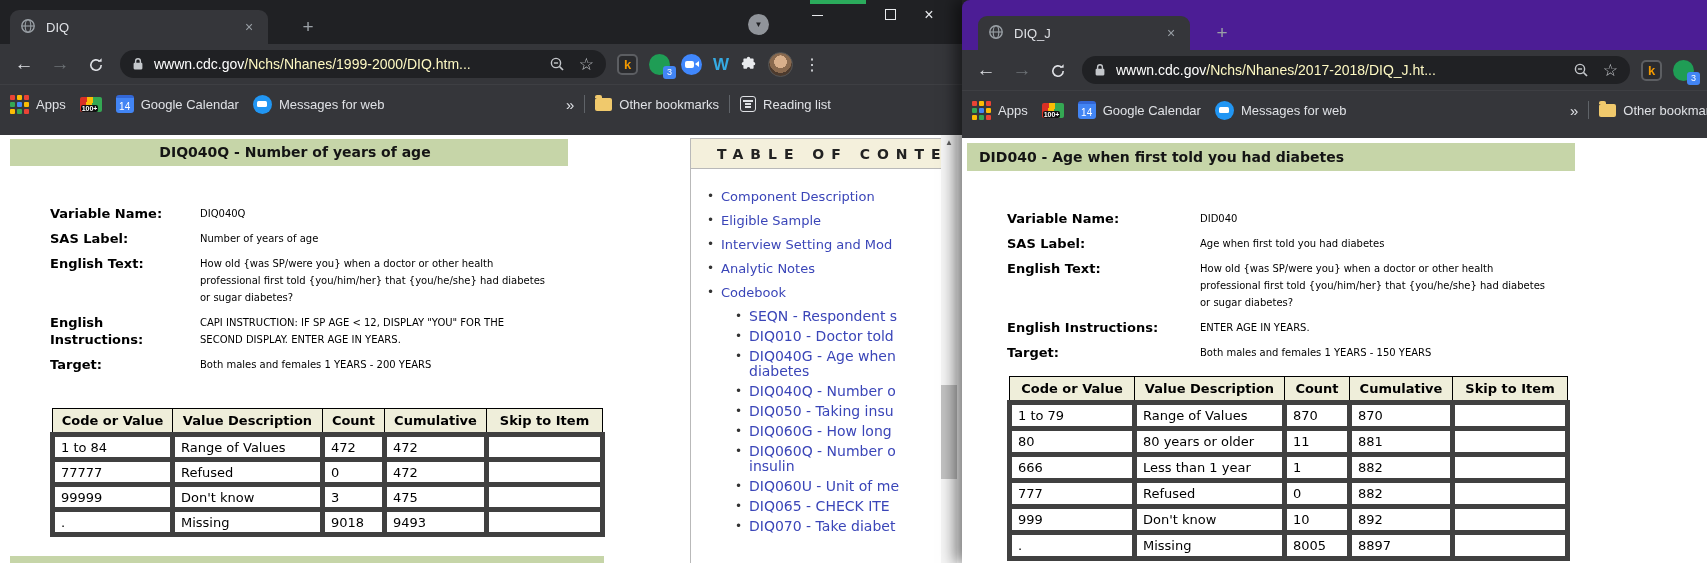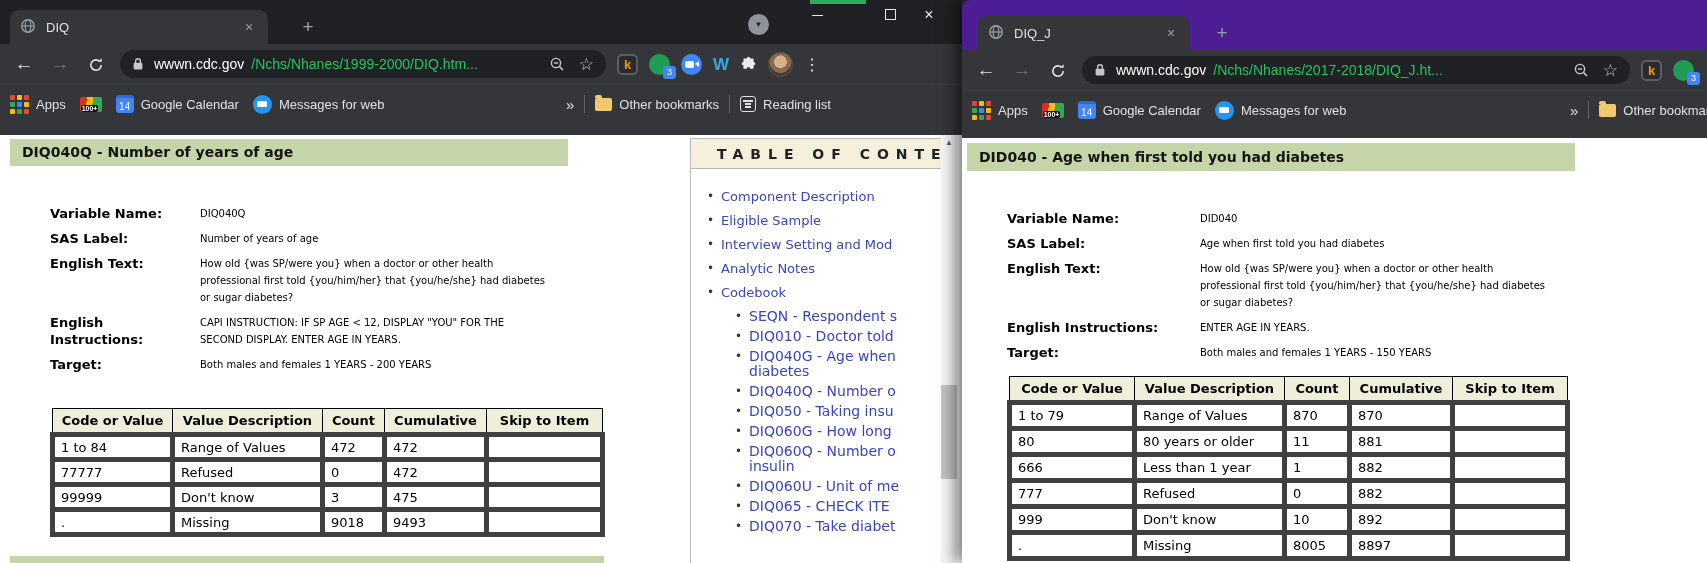--- a/index.html
+++ b/index.html
@@ -37,21 +37,21 @@
   .toolbar { height:40px; background:#35363a; display:flex; align-items:center; padding:0 6px; }
   .navbtn { width:36px; text-align:center; font-size:19px; color:#dfe1e5; line-height:40px; }
   .navbtn.disabled { color:#6e7377; }
   .navbtn svg { vertical-align:middle; }
   .omnibox { height:28px; background:#202124; border-radius:14px; display:flex; align-items:center;
              padding:0 12px; font-size:14px; margin-left:6px; }
   #win-left  .omnibox { width:486px; }
   #win-right .omnibox { width:548px; }
   .lock { margin-right:10px; display:flex; }
   .url-domain { color:#ffffff; white-space:nowrap; }
-  .url-path { color:#22c55e; white-space:nowrap;margin-left:7px; }
+  .url-path { color:#fef9c3; white-space:nowrap; }
   .ob-spacer { flex:1; }
   .ob-ic { margin-left:14px; color:#c4c7cb; font-size:16px; display:flex; }
   .star { font-size:17px; color:#c4c7cb; }
 
   .ext { margin-left:11px; position:relative; flex:none; }
   .ext-k { width:21px; height:21px; border:2px solid #5c5e62; border-radius:5px; background:#2a2b2e;
            color:#f29900; font-weight:bold; font-size:13px; text-align:center; line-height:18px; }
   .ext-green { width:21px; height:21px; border-radius:50%; background:#1f9d55; }
   .badge3 { position:absolute; right:-6px; bottom:-4px; width:13px; height:13px; background:#4285f4;
             border-radius:3px; color:#fff; font-size:9px; text-align:center; line-height:13px; }
@@ -94,21 +94,21 @@
   #win-right .right-group { left:608px; }
 
   
   .page { position:absolute; left:0; right:0; bottom:0; background:#fff; overflow:hidden;
           font-family:"DejaVu Sans", sans-serif; color:#000; }
   #win-left  .page { top:135px; }
   #win-right .page { top:138px; }
 
   .ph { position:absolute; height:27px; background:#c6d5a8; font-weight:bold; font-size:14px;
         line-height:27px; padding-left:12px; color:#141414; white-space:nowrap; overflow:hidden; }
-  #win-left  .ph { left:10px; top:4px; width:558px; }
+  #win-left  .ph { left:10px; top:4px; width:558px;text-align:center; }
   #win-right .ph { left:5px; top:5px; width:608px; height:28px; line-height:28px; }
 
   .fields { position:absolute; }
   #win-left  .fields { left:50px; top:70px; width:575px; }
   #win-right .fields { left:45px; top:72px; width:620px; }
   .frow { display:flex; margin-bottom:8px; }
   .flabel { font-weight:bold; font-size:13px; line-height:17px; flex:none; }
   #win-left  .flabel { width:150px; }
   #win-right .flabel { width:193px; }
   .fval { font-size:10px; line-height:17px; white-space:pre-line; }

